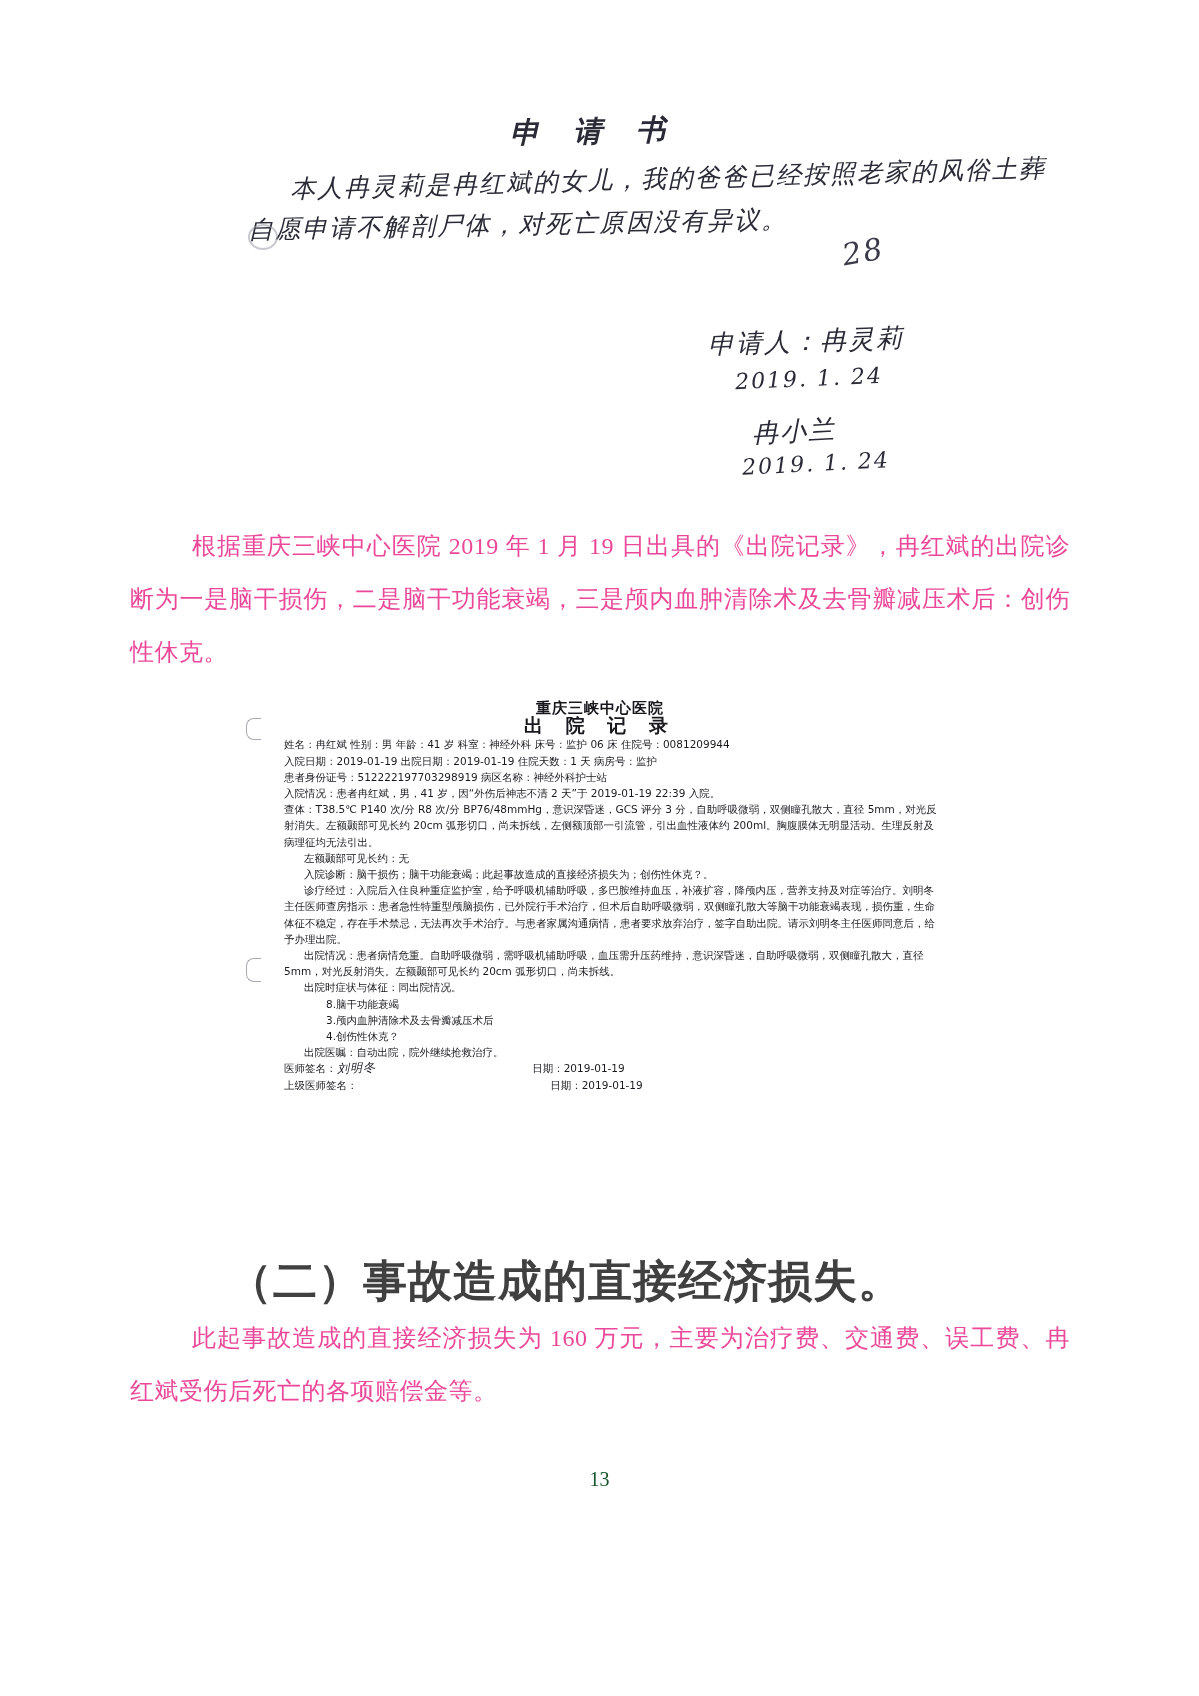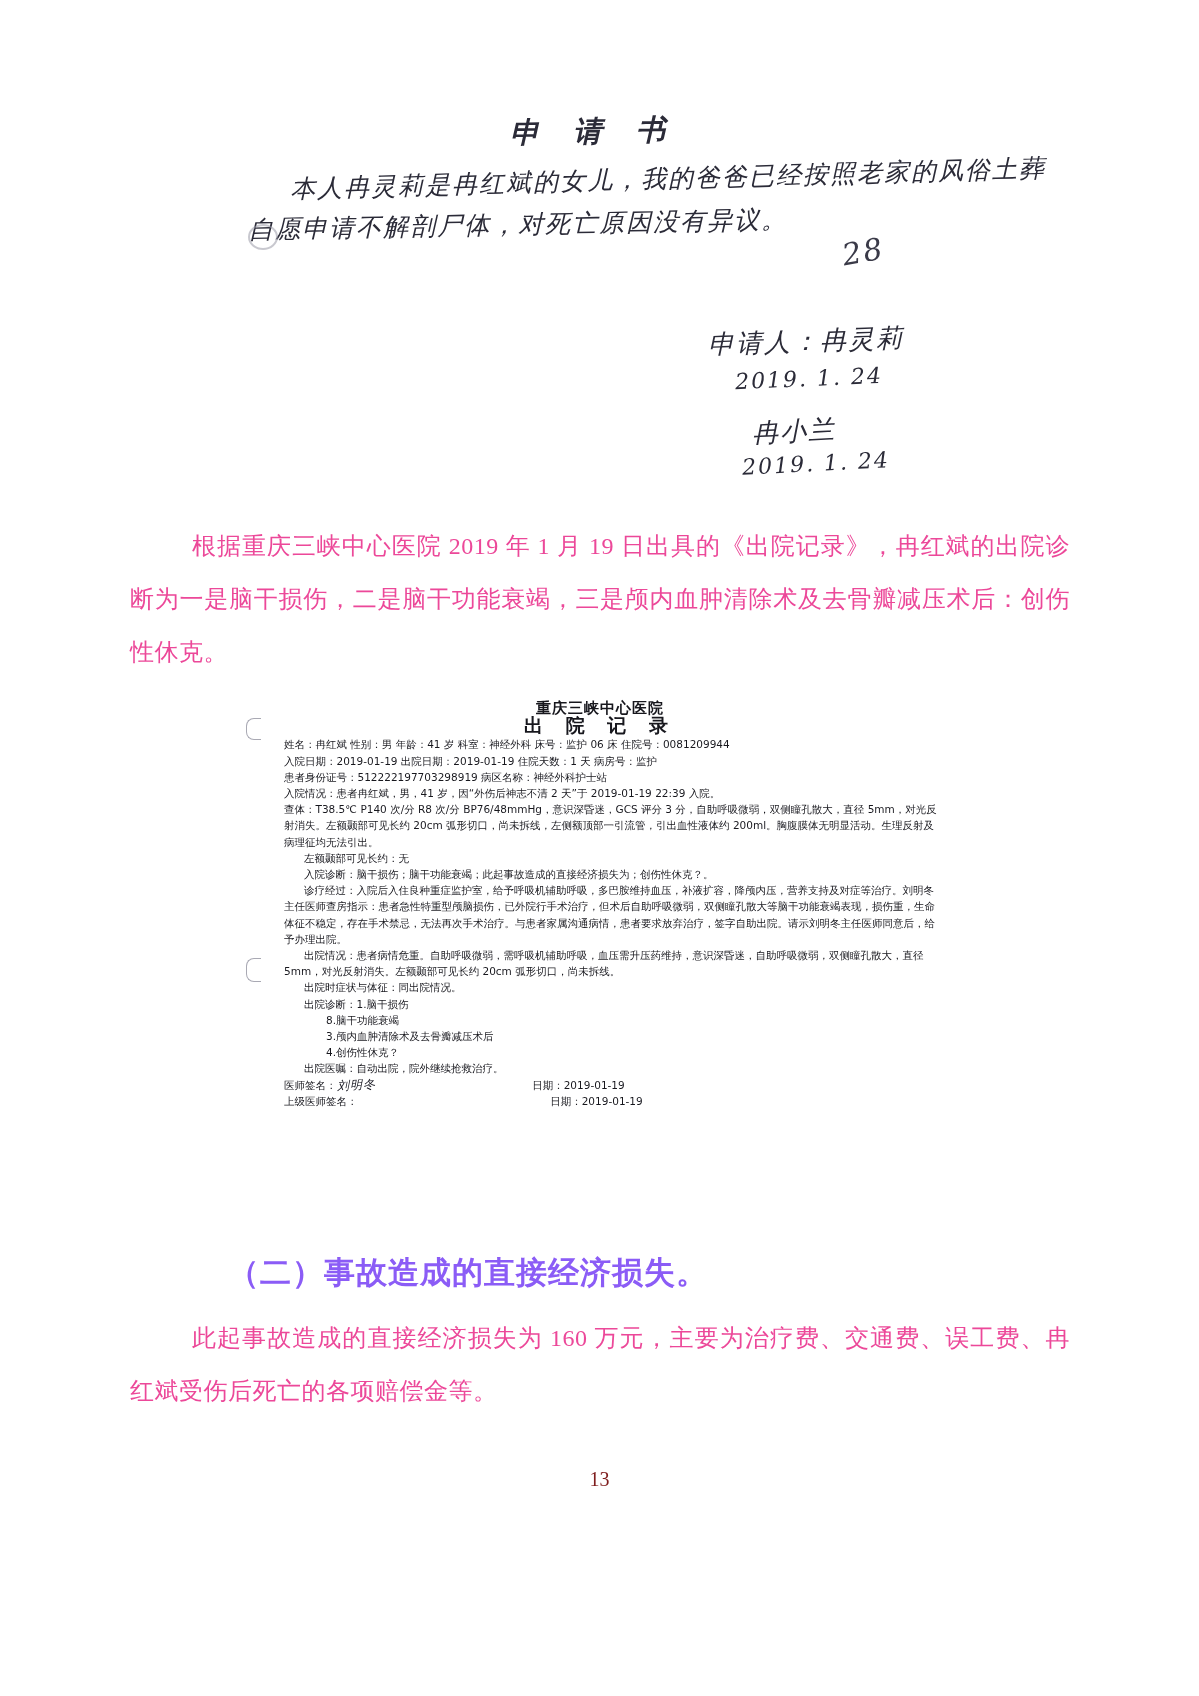--- a/index.html
+++ b/index.html
@@ -200,42 +200,42 @@
     border-right: none;
     border-radius: 8px 0 0 8px;
     opacity: .75;
   }
 
   
   .section-head {
     position: absolute;
     left: 228px;
     top: 1252px;
-    font-size: 31px;
+    font-size: 44px;
     font-weight: 700;
     font-family: "Liberation Serif", "DejaVu Serif", serif;
     letter-spacing: 1px;
-    color: #8b5cf6;
+    color: #404040;
   }
   .para-2 {
     left: 130px;
     top: 1312px;
     width: 940px;
     text-indent: 62px;
   }
 
   .page-number {
     position: absolute;
     left: 0;
     top: 1468px;
     width: 1199px;
     text-align: center;
     font-size: 20px;
     font-family: "Liberation Serif", "DejaVu Serif", serif;
-    color: #7f1d1d;
+    color: #14532d;
   }
 </style>
 </head>
 <body>
 
 <div class="page">
 
   <div class="handwrite-block">
     <div class="hw hw-title">申 请 书</div>
     <div class="hw hw-l1">本人冉灵莉是冉红斌的女儿，我的爸爸已经按照老家的风俗土葬</div>
@@ -260,21 +260,20 @@
     <div class="scan-row scan-first">姓名：冉红斌  性别：男  年龄：41 岁  科室：神经外科  床号：监护 06 床  住院号：0081209944</div>
     <div class="scan-row">入院日期：2019-01-19    出院日期：2019-01-19    住院天数：1 天    病房号：监护</div>
     <div class="scan-row">患者身份证号：512222197703298919    病区名称：神经外科护士站</div>
     <div class="scan-row">入院情况：患者冉红斌，男，41 岁，因“外伤后神志不清 2 天”于 2019-01-19 22:39 入院。</div>
     <div class="scan-row wrap">查体：T38.5℃  P140 次/分   R8 次/分   BP76/48mmHg，意识深昏迷，GCS 评分 3 分，自助呼吸微弱，双侧瞳孔散大，直径 5mm，对光反射消失。左额颞部可见长约 20cm 弧形切口，尚未拆线，左侧额顶部一引流管，引出血性液体约 200ml。胸腹膜体无明显活动。生理反射及病理征均无法引出。</div>
     <div class="scan-row indent">左额颞部可见长约：无</div>
     <div class="scan-row indent">入院诊断：脑干损伤；脑干功能衰竭；此起事故造成的直接经济损失为；创伤性休克？。</div>
     <div class="scan-row indent">诊疗经过：入院后入住良种重症监护室，给予呼吸机辅助呼吸，多巴胺维持血压，补液扩容，降颅内压，营养支持及对症等治疗。刘明冬主任医师查房指示：患者急性特重型颅脑损伤，已外院行手术治疗，但术后自助呼吸微弱，双侧瞳孔散大等脑干功能衰竭表现，损伤重，生命体征不稳定，存在手术禁忌，无法再次手术治疗。与患者家属沟通病情，患者要求放弃治疗，签字自助出院。请示刘明冬主任医师同意后，给予办理出院。</div>
     <div class="scan-row indent">出院情况：患者病情危重。自助呼吸微弱，需呼吸机辅助呼吸，血压需升压药维持，意识深昏迷，自助呼吸微弱，双侧瞳孔散大，直径 5mm，对光反射消失。左额颞部可见长约 20cm 弧形切口，尚未拆线。</div>
     <div class="scan-row indent">出院时症状与体征：同出院情况。</div>
-    <div class="scan-row indent">出院诊断：1.脑干损伤</div>
     <div class="scan-sub">8.脑干功能衰竭</div>
     <div class="scan-sub">3.颅内血肿清除术及去骨瓣减压术后</div>
     <div class="scan-sub">4.创伤性休克？</div>
     <div class="scan-row indent">出院医嘱：自动出院，院外继续抢救治疗。</div>
 
     <div class="scan-sign">
       <span>医师签名：</span><span class="sig-scribble">刘明冬</span>
       <span style="display:inline-block;width:150px"></span>
       <span>日期：</span><span>2019-01-19</span>
     </div>

